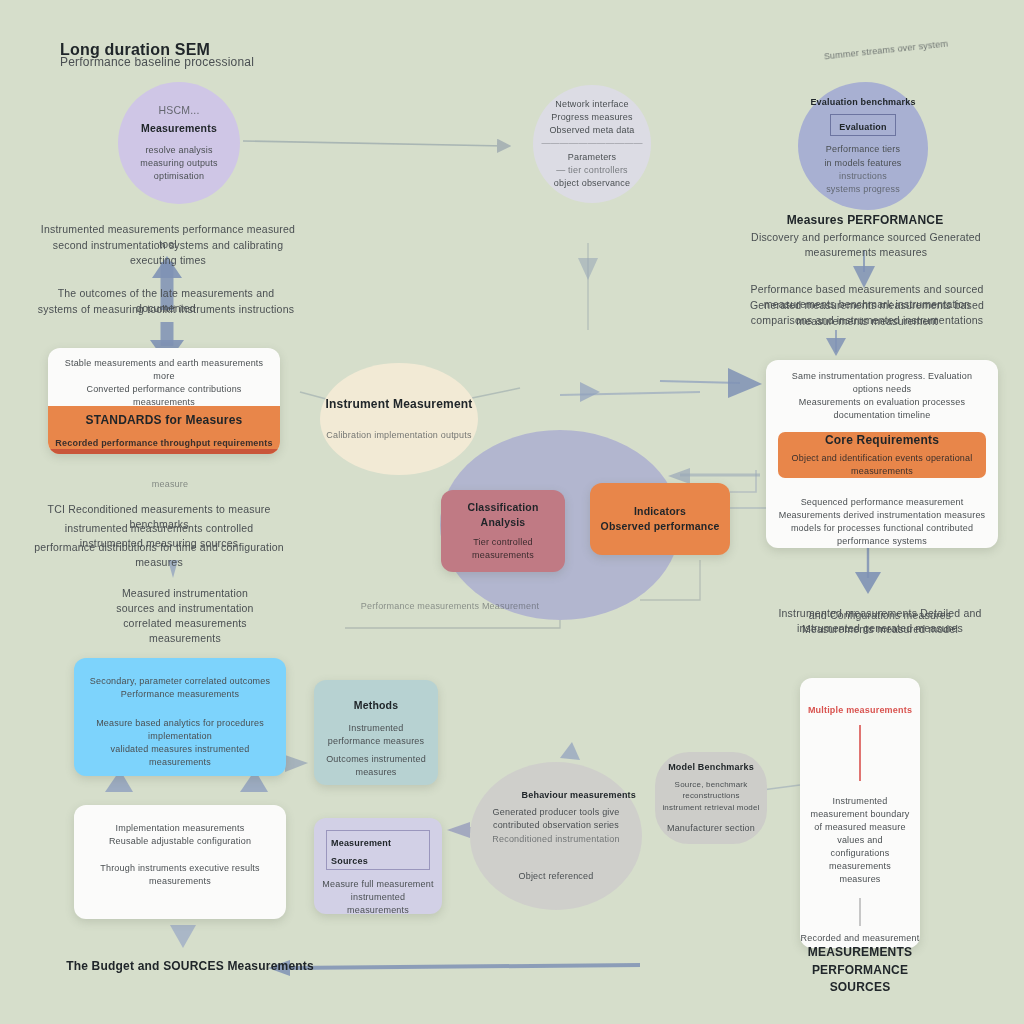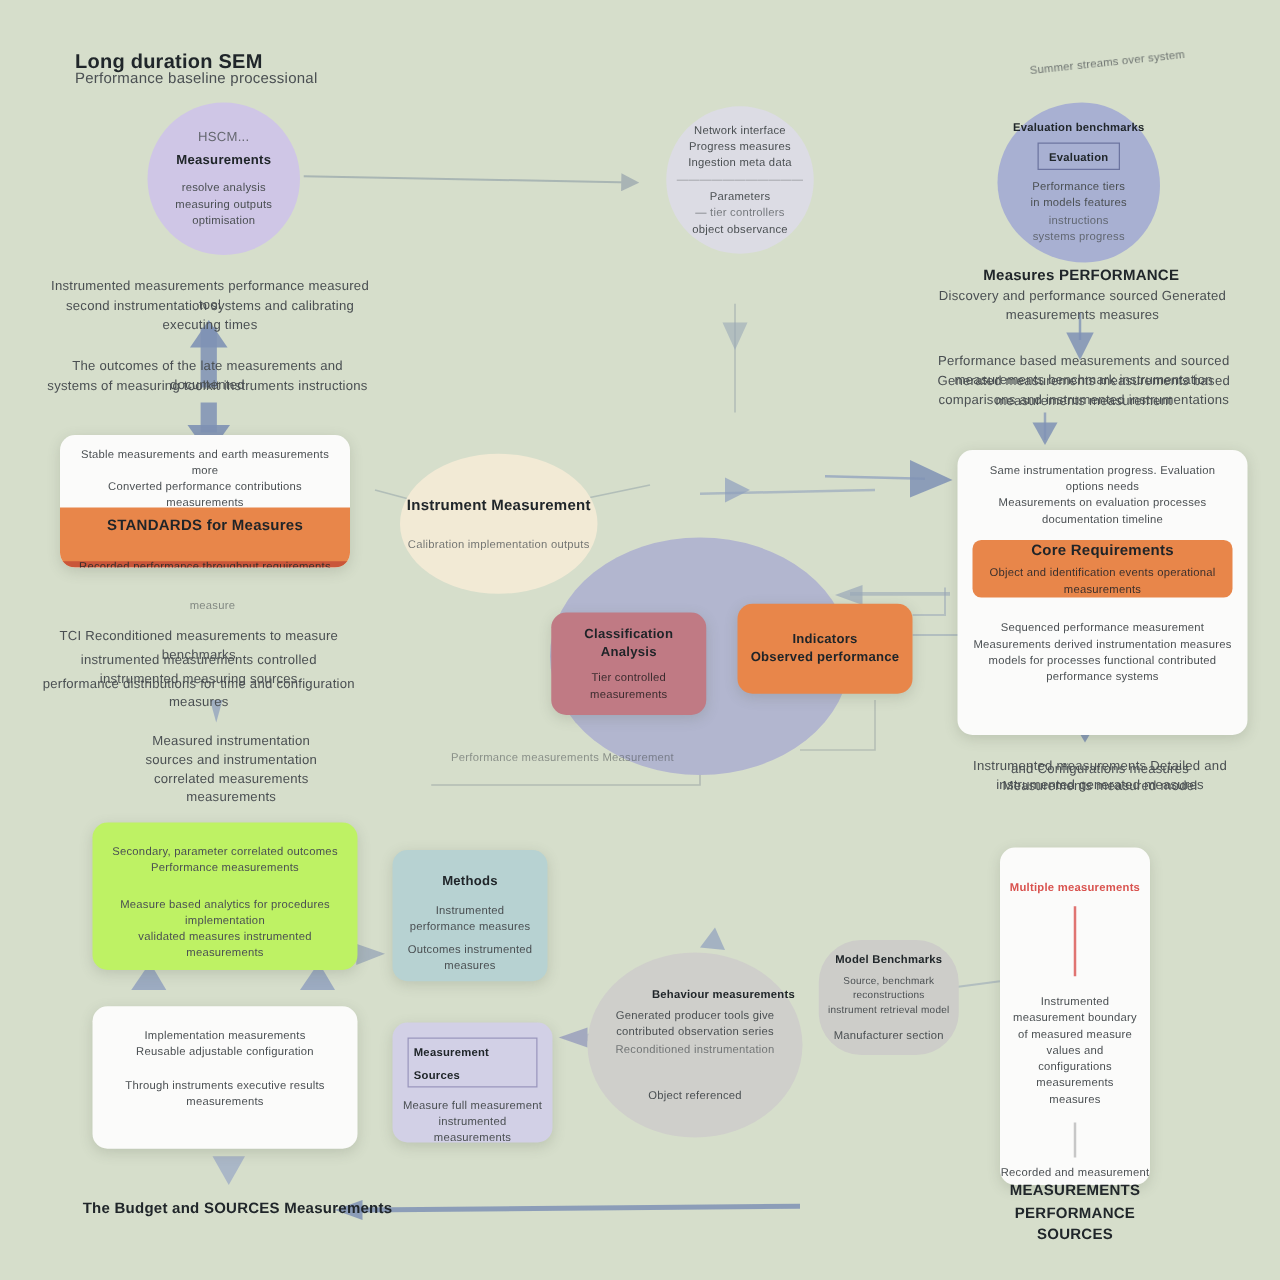--- a/index.html
+++ b/index.html
@@ -118,21 +118,21 @@
       <div class="txt tiny" style="position:static;">resolve analysis</div>
       <div class="txt tiny" style="position:static;">measuring outputs</div>
       <div class="txt tiny" style="position:static;">optimisation</div>
     </div>
   </div>
 
   <div class="circle" style="left:533px;top:85px;width:118px;height:118px;background:#dcdce4;">
     <div>
       <div class="txt tiny" style="position:static;">Network interface</div>
       <div class="txt tiny" style="position:static;">Progress measures</div>
-      <div class="txt tiny" style="position:static;">Ingestion meta data</div>
+      <div class="txt tiny" style="position:static;">Observed meta data</div>
       <div class="txt tiny" style="position:static;opacity:.5;">———————————</div>
       <div class="txt tiny" style="position:static;">Parameters</div>
       <div class="txt tiny" style="position:static;opacity:.7;">— tier controllers</div>
       <div class="txt tiny" style="position:static;">object observance</div>
     </div>
   </div>
 
 
   <div class="circle" style="left:798px;top:82px;width:130px;height:128px;background:#a8b0d2;
               border-radius:52% 48% 46% 54%/50% 52% 48% 50%;">
@@ -164,21 +164,21 @@
   <div class="card" style="left:48px;top:348px;width:232px;height:106px;background:#fbfbfa;">
     <div style="padding:9px 10px 0;">
       <div class="txt tiny" style="position:static;">Stable measurements and earth measurements more</div>
       <div class="txt tiny" style="position:static;">Converted performance contributions measurements</div>
       <div class="txt tiny" style="position:static;">adaptive sensors instruments and performance sources</div>
       <div class="txt tiny" style="position:static;">Advancing measurement instruments procedure outputs</div>
     </div>
     <div style="position:absolute;left:0;bottom:0;width:100%;height:48px;background:#e8864a;
                 border-bottom:5px solid #c9563a;box-sizing:border-box;padding-top:6px;">
       <div class="txt md bold" style="position:static;color:#1f2428;">STANDARDS for Measures</div>
-      <div class="txt tiny" style="position:static;color:#3a2f2c;margin-top:18px;">Recorded performance throughput requirements</div>
+      <div class="txt tiny" style="position:static;color:#3a2f2c;margin-top:8px;font-weight:bold;">Recorded performance throughput requirements</div>
     </div>
   </div>
 
   <div class="txt tiny" style="left:120px;top:478px;width:100px;opacity:.6;">measure</div>
   <div class="txt sm" style="left:34px;top:502px;width:250px;">TCI Reconditioned measurements to measure benchmarks</div>
   <div class="txt sm" style="left:34px;top:521px;width:250px;">instrumented measurements controlled instrumented measuring sources</div>
   <div class="txt sm" style="left:34px;top:540px;width:250px;">performance distributions for time and configuration measures</div>
 
   <div class="txt sm" style="left:110px;top:586px;width:150px;">Measured instrumentation</div>
   <div class="txt sm" style="left:110px;top:601px;width:150px;">sources and instrumentation</div>
@@ -201,21 +201,21 @@
   </div>
 
   <div class="card" style="left:590px;top:483px;width:140px;height:72px;background:#e8864a;
               display:flex;flex-direction:column;align-items:center;justify-content:center;">
     <div class="txt sm bold" style="position:static;color:#1f2428;">Indicators</div>
     <div class="txt sm bold" style="position:static;color:#1f2428;">Observed performance</div>
   </div>
 
   <div class="txt tiny" style="left:340px;top:600px;width:220px;opacity:.55;">Performance measurements Measurement</div>
 
-  <div class="card" style="left:766px;top:360px;width:232px;height:228px;background:#fbfbfa;">
+  <div class="card" style="left:766px;top:360px;width:232px;height:188px;background:#fbfbfa;">
     <div style="padding:10px 10px 0;">
       <div class="txt tiny" style="position:static;">Same instrumentation progress. Evaluation options needs</div>
       <div class="txt tiny" style="position:static;">Measurements on evaluation processes documentation timeline</div>
     </div>
     <div style="margin:10px 12px 0;height:46px;background:#e8864a;border-radius:7px;
                 display:flex;flex-direction:column;align-items:center;justify-content:center;">
       <div class="txt md bold" style="position:static;color:#1f2428;">Core Requirements</div>
       <div class="txt tiny" style="position:static;color:#3a2f2c;margin-top:2px;">Object and identification events operational measurements</div>
     </div>
     <div style="padding:18px 10px 0;">
@@ -223,21 +223,21 @@
       <div class="txt tiny" style="position:static;">Measurements derived instrumentation measures</div>
       <div class="txt tiny" style="position:static;">models for processes functional contributed performance systems</div>
 
     </div>
   </div>
 
   <div class="txt sm" style="left:752px;top:606px;width:256px;">Instrumented measurements Detailed and instrumented generated measures</div>
   <div class="txt sm" style="left:752px;top:622px;width:256px;">Measurements measured model</div>
   <div class="txt sm" style="left:752px;top:608px;width:256px;">and Configurations measures</div>
 
-  <div class="card" style="left:74px;top:658px;width:212px;height:118px;background:#bef264;">
+  <div class="card" style="left:74px;top:658px;width:212px;height:118px;background:#7dd3fc;">
     <div style="padding:17px 12px 0;">
       <div class="txt tiny" style="position:static;">Secondary, parameter correlated outcomes</div>
       <div class="txt tiny" style="position:static;">Performance measurements</div>
       <div style="height:16px;"></div>
       <div class="txt tiny" style="position:static;">Measure based analytics for procedures implementation</div>
       <div class="txt tiny" style="position:static;">validated measures instrumented measurements</div>
     </div>
   </div>
 
   <div class="card" style="left:74px;top:805px;width:212px;height:114px;background:#fbfbfa;">

